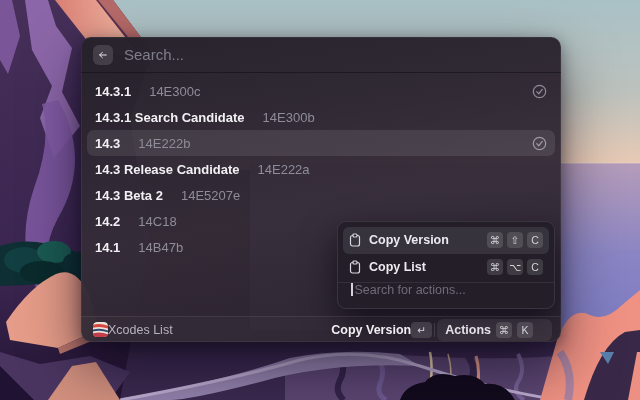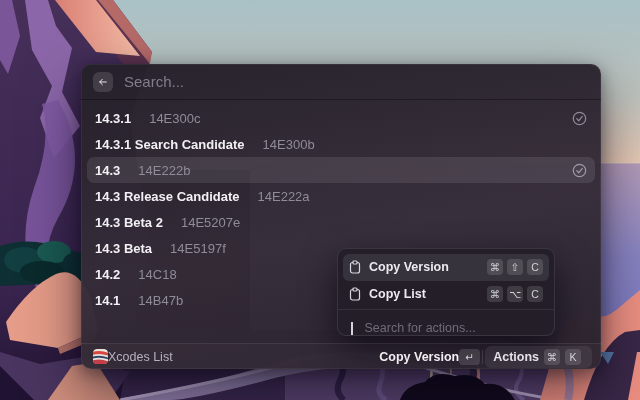--- a/index.html
+++ b/index.html
@@ -1,21 +1,21 @@
 <!DOCTYPE html>
 <html><head>
 <meta charset="utf-8">
 <style>
   html,body{margin:0;padding:0}
   body{width:640px;height:400px;overflow:hidden;position:relative;background:#000;
        font-family:"Liberation Sans","DejaVu Sans",sans-serif;}
   .wallpaper{position:absolute;inset:0;display:block}
 
   
-  .window{position:absolute;left:81px;top:64px;width:520px;height:305px;border-radius:10px;
+  .window{position:absolute;left:81px;top:37px;width:480px;height:305px;border-radius:10px;
     background:linear-gradient(170deg,rgba(37,32,42,.985) 0%,rgba(53,44,56,.97) 55%,rgba(42,34,46,.985) 100%);
     box-shadow:0 24px 55px rgba(8,4,18,.55),0 4px 16px rgba(8,4,18,.4),inset 0 0 0 1px rgba(255,255,255,.055);
     overflow:hidden}
   .search-bar{height:36px;display:flex;align-items:center;gap:11px;padding:0 12px;
     border-bottom:1px solid rgba(0,0,0,.35);box-sizing:border-box}
   .back-btn{width:20px;height:20px;border-radius:6px;background:rgba(255,255,255,.13);
     display:flex;align-items:center;justify-content:center;flex:none;border:none;cursor:pointer}
   .search-ph{color:#817e8b;font-size:15px;flex:1}
 
   .list{position:absolute;top:37px;bottom:26px;left:0;right:0;padding:4px 6px;overflow:hidden;box-sizing:border-box}
@@ -31,35 +31,35 @@
     gap:0;padding:0 9px 0 12px;border-top:1px solid rgba(255,255,255,.075);
     background:rgba(255,255,255,.02);box-sizing:border-box}
   .app-icon{width:15px;height:15px;border-radius:4px;overflow:hidden;flex:none;display:flex}
   .app-name{color:#b6b3bd;font-size:12.5px;flex:1}
   .primary-label{color:#f0eef2;font-size:12.5px;font-weight:700}
   .kbd{min-width:16px;height:16px;padding:0 2px;border-radius:4px;background:rgba(255,255,255,.13);
     color:#d4d1da;font-size:10.5px;display:flex;align-items:center;justify-content:center;box-sizing:border-box}
   .kbd.wide{min-width:21px}
   .fsep{width:1px;height:14px;background:rgba(255,255,255,.12);margin:0 2px}
   .actions-group{display:flex;align-items:center;gap:5px;background:rgba(255,255,255,.07);
-    border-radius:6px;padding:3px 11px 3px 8px;cursor:pointer}
+    border-radius:6px;padding:3px 19px 3px 8px;cursor:pointer}
   .actions-label{color:#e2e0e6;font-size:12.5px;font-weight:600}
 
   
   .action-panel{position:absolute;left:256px;top:184px;width:218px;height:88px;
     background:rgba(35,30,40,.99);border:1px solid rgba(255,255,255,.1);border-radius:9px;
     box-shadow:0 14px 34px rgba(5,2,12,.6);box-sizing:border-box;padding:5px 5px 0;
     display:flex;flex-direction:column}
   .action-row{height:27px;display:flex;align-items:center;gap:8px;padding:0 6px;border-radius:6px}
   .action-row.selected{background:rgba(255,255,255,.095)}
   .clip-icon{display:flex;flex:none}
   .action-label{color:#eceaf0;font-size:12.5px;font-weight:600;flex:1}
   .keys{display:flex;gap:4px}
   .action-divider{height:1px;background:rgba(255,255,255,.08);margin:2px -5px 0}
-  .action-search{height:25px;display:flex;align-items:flex-end;gap:12px;padding:0 8px}
+  .action-search{height:25px;display:flex;align-items:flex-start;gap:2px;padding:0 8px}
   .caret{width:1.5px;height:13px;background:#d6d3dd;flex:none}
   .action-ph{color:#6f6c79;font-size:12.5px}
 </style>
 </head>
 <body>
 
 <svg class="wallpaper" viewBox="0 0 640 400" preserveAspectRatio="none">
   <defs>
     <linearGradient id="sky" x1="0" y1="0" x2="0" y2="1">
       <stop offset="0" stop-color="#a9c1c6"></stop>
@@ -169,25 +169,20 @@
         </span>
     </div>
     <div class="row">
       <span class="ver">14.3 Release Candidate</span>
       <span class="build">14E222a</span>
       <span class="spacer"></span>
     </div>
     <div class="row">
       <span class="ver">14.3 Beta 2</span>
       <span class="build">14E5207e</span>
-      <span class="spacer"></span>
-    </div>
-    <div class="row">
-      <span class="ver">14.3 Beta</span>
-      <span class="build">14E5197f</span>
       <span class="spacer"></span>
     </div>
     <div class="row">
       <span class="ver">14.2</span>
       <span class="build">14C18</span>
       <span class="spacer"></span>
     </div>
     <div class="row">
       <span class="ver">14.1</span>
       <span class="build">14B47b</span>

